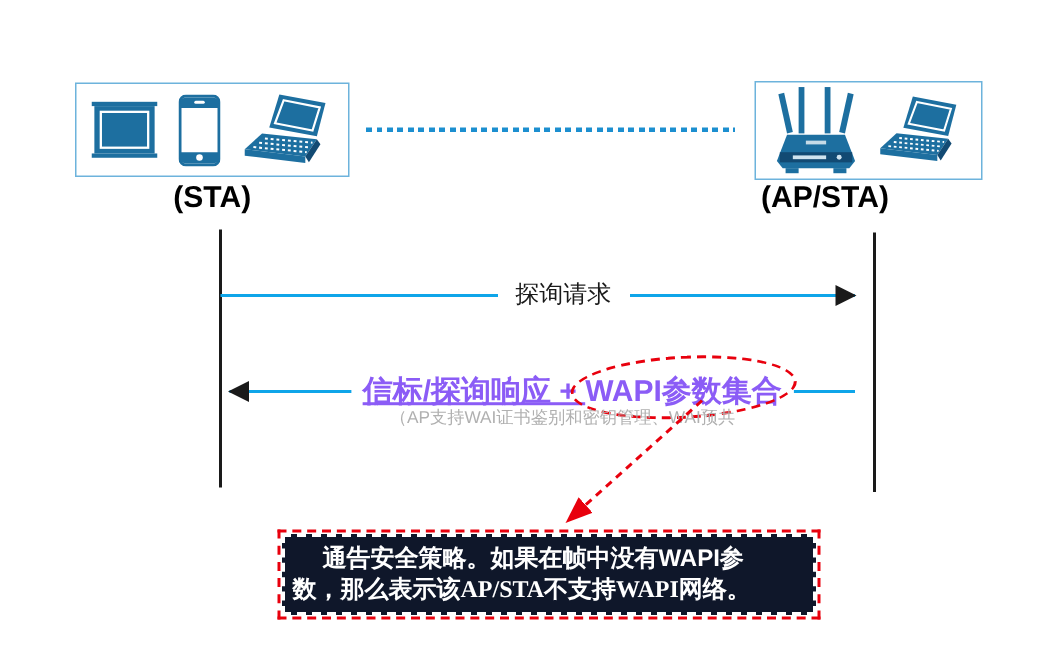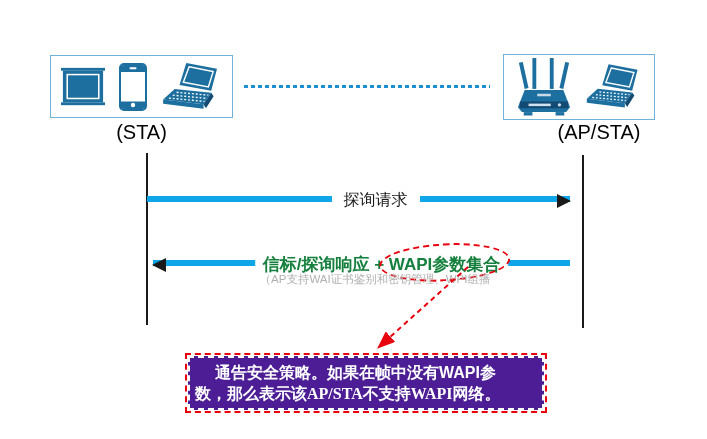--- a/index.html
+++ b/index.html
@@ -8,65 +8,65 @@
     font-family:"Liberation Sans","DejaVu Sans",sans-serif;overflow:hidden;
   }
   
   .actor-box{
     position:absolute;border:1.5px solid #6db3dc;background:#fff;
     display:flex;align-items:center;justify-content:center;box-sizing:border-box;
   }
   .actor-box.left{left:50px;top:55px;width:183px;height:63px;gap:14px;}
   .actor-box.right{left:503px;top:54px;width:152px;height:66px;gap:13px;}
   .actor-label{
-    position:absolute;font-weight:normal;font-size:20px;color:#000;text-align:center;
+    position:absolute;font-weight:bold;font-size:20px;color:#000;text-align:center;
   }
   .actor-label.left{left:50px;top:121px;width:183px;}
-  .actor-label.right{left:523px;top:121px;width:152px;}
+  .actor-label.right{left:474px;top:121px;width:152px;}
   
   .dashed-link{
     position:absolute;left:244px;top:85px;width:246px;height:3px;
     background:repeating-linear-gradient(90deg,#1c8fd0 0 4px,transparent 4px 7px);
   }
   
   .lifeline{position:absolute;width:2px;background:#1a1a1a;}
   .lifeline.left{left:146px;top:153px;height:172px;}
   .lifeline.right{left:582px;top:155px;height:173px;}
   
-  .msg{position:absolute;border-top:6px solid #0ea5e9;}
+  .msg{position:absolute;border-top:2px solid #0ea5e9;}
   .msg1{left:147px;top:196px;width:423px;}
   .msg2{left:153px;top:260px;width:417px;}
   .arrowhead{position:absolute;width:0;height:0;}
   .arrowhead.right{right:-1px;top:-8px;border-left:14px solid #1a1a1a;
     border-top:7px solid transparent;border-bottom:7px solid transparent;}
   .arrowhead.left{left:-1px;top:-8px;border-right:14px solid #1a1a1a;
     border-top:7px solid transparent;border-bottom:7px solid transparent;}
   .msg-label{
     position:absolute;left:50%;top:0;transform:translate(calc(-50% + 17px),-55%);
     background:#fff;padding:0 12px;font-size:16px;color:#1a1a1a;white-space:nowrap;
   }
   .msg2 .msg-label{
     transform:translate(calc(-50% + 20px),-55%);
-    font-size:17px;font-weight:600;color:#15803d;padding:0 8px;
+    font-size:20px;font-weight:600;color:#8b5cf6;padding:0 8px;text-decoration:underline;
   }
   .wapi{position:relative;display:inline-block;}
   .ellipse{
     position:absolute;left:-10px;right:-10px;top:-10px;bottom:-5px;
     border:2px dashed #e8000d;border-radius:50%;transform:rotate(-3deg);
   }
   .sub{
     position:absolute;left:230px;top:270px;width:290px;text-align:center;
     font-size:11.5px;color:#b0b0b0;line-height:19px;white-space:nowrap;
   }
   
   .callout-arrow{position:absolute;left:0;top:0;width:707px;height:439px;}
   
   .red-note{
     position:absolute;left:188px;top:356px;width:356px;height:54px;box-sizing:border-box;
-    background:#4c1d95;border:2px dashed #ffffff;outline:2px dashed #e8000d;outline-offset:1px;
+    background:#0f172a;border:2px dashed #ffffff;outline:2px dashed #e8000d;outline-offset:1px;
     color:#ffffff;font-weight:bold;font-size:16px;line-height:21px;padding:4px 3px 0;
     white-space:nowrap;
   }
   .red-note .l1{padding-left:22px;}
   .red-note .l2{padding-left:2px;font-family:Liberation Serif, serif;}
   svg{display:block;}
 </style>
 </head>
 <body>
 
@@ -134,21 +134,21 @@
   <div class="msg msg1">
     <div class="arrowhead right"></div>
     <span class="msg-label">探询请求</span>
   </div>
 
   <div class="msg msg2">
     <div class="arrowhead left"></div>
     <span class="msg-label"><span>信标/探询响应 + </span><span class="wapi"><span class="ellipse"></span><span>WAPI参数集合</span></span></span>
   </div>
   <div class="sub">
-    <div>（AP支持WAI证书鉴别和密钥管理、WPI组播</div>
+    <div>（AP支持WAI证书鉴别和密钥管理、WAI预共</div>
   </div>
 
   <svg class="callout-arrow" viewBox="0 0 707 439">
     <defs>
       <marker id="redhead" markerWidth="9" markerHeight="7" refX="7" refY="3.5" orient="auto">
         <path d="M0,0 L9,3.5 L0,7 Z" fill="#e8000d"></path>
       </marker>
     </defs>
     <line x1="468" y1="267" x2="380" y2="346" stroke="#e8000d" stroke-width="2" stroke-dasharray="5 4" marker-end="url(#redhead)"></line>
   </svg>

